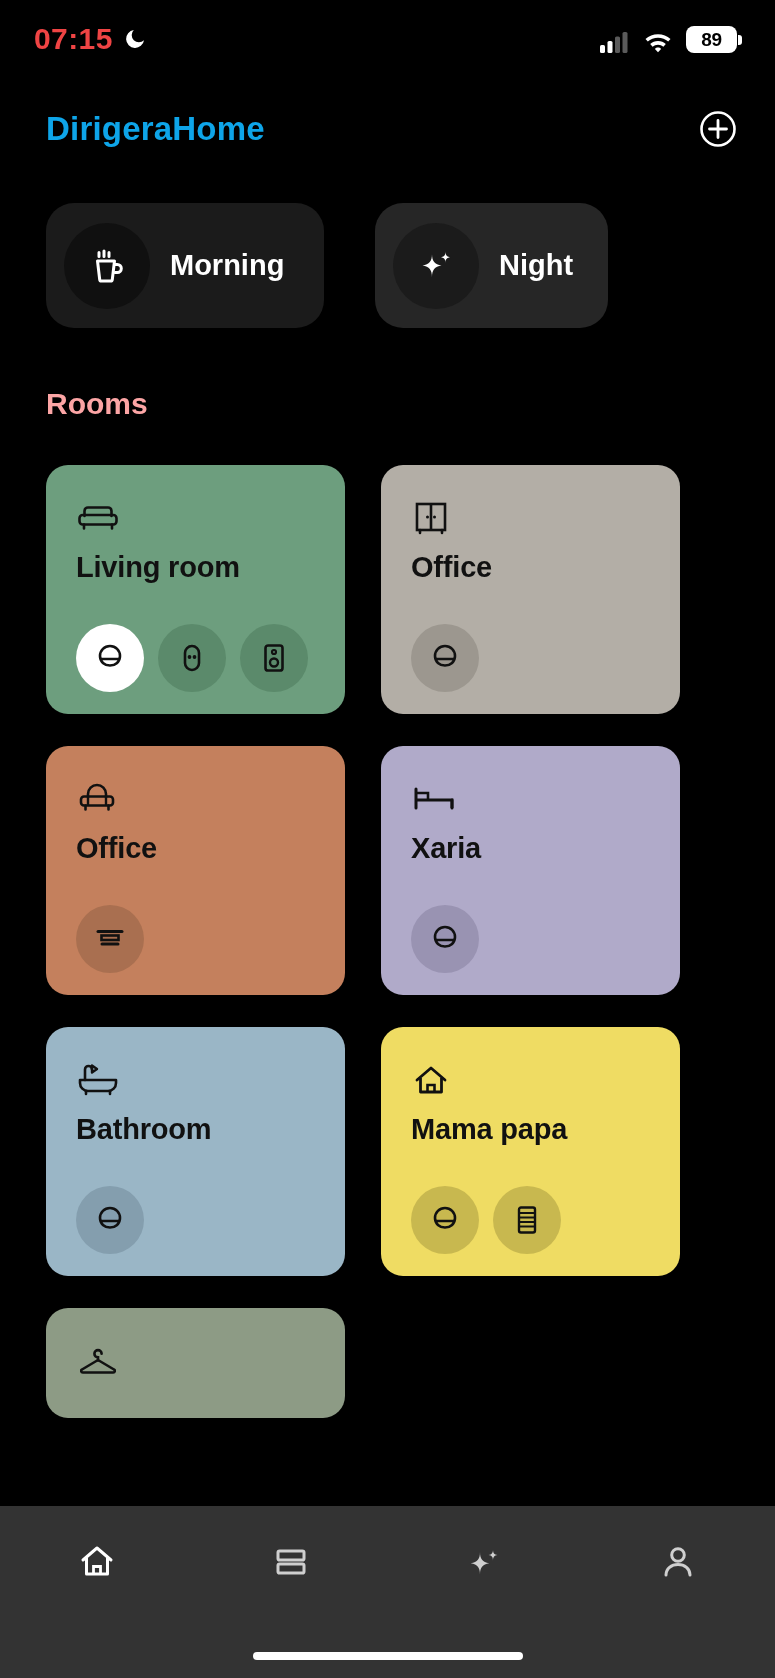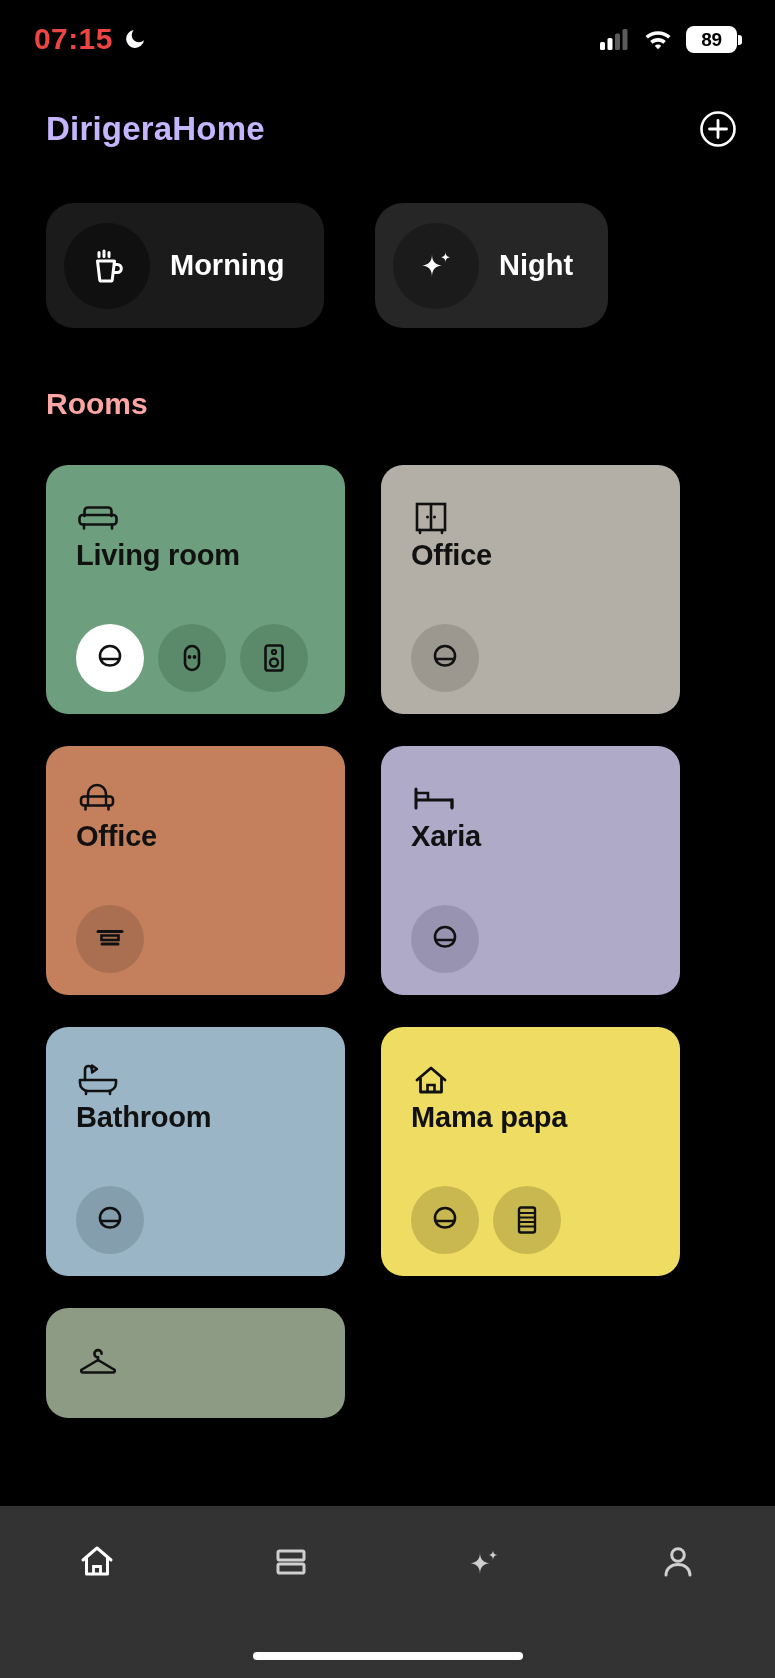--- a/index.html
+++ b/index.html
@@ -29,21 +29,21 @@
     padding: 0 38px 0 34px;
   }
   .sb-left { display: flex; align-items: center; gap: 10px; }
   .sb-time {
     color: #ef4444;
     font-size: 30px;
     font-weight: 700;
     letter-spacing: 0.4px;
   }
   .sb-moon { display: block; }
-  .sb-right { display: flex; align-items: center; gap: 13px; }
+  .sb-right { display: flex; align-items: flex-end; gap: 13px; }
   .battery {
     position: relative;
     width: 51px; height: 27px;
     background: #ffffff;
     border-radius: 8px;
     display: flex;
     align-items: center;
     justify-content: center;
   }
   .battery-level {
@@ -65,21 +65,21 @@
   .header {
     position: absolute;
     top: 95px; left: 0; right: 0;
     height: 68px;
     display: flex;
     align-items: center;
     justify-content: space-between;
     padding: 0 38px 0 46px;
   }
   .app-title {
-    color: #c4b5fd;
+    color: #0ea5e9;
     font-size: 33px;
     font-weight: 700;
     letter-spacing: 0.2px;
   }
   .add-btn {
     width: 38px; height: 38px;
     display: flex; align-items: center; justify-content: center;
     cursor: pointer;
   }
 
@@ -140,20 +140,21 @@
     height: 249px;
     border-radius: 22px;
     padding: 32px 26px 0 30px;
     position: relative;
     overflow: hidden;
     cursor: pointer;
   }
   .room-card.short { height: 110px; }
   .room-icon { height: 42px; display: flex; align-items: center; }
   .room-name {
+    margin-top: 12px;
     font-size: 29px;
     font-weight: 700;
     color: #111111;
     letter-spacing: -0.2px;
   }
   .chips {
     position: absolute;
     left: 30px; bottom: 22px;
     display: flex;
     gap: 14px;

